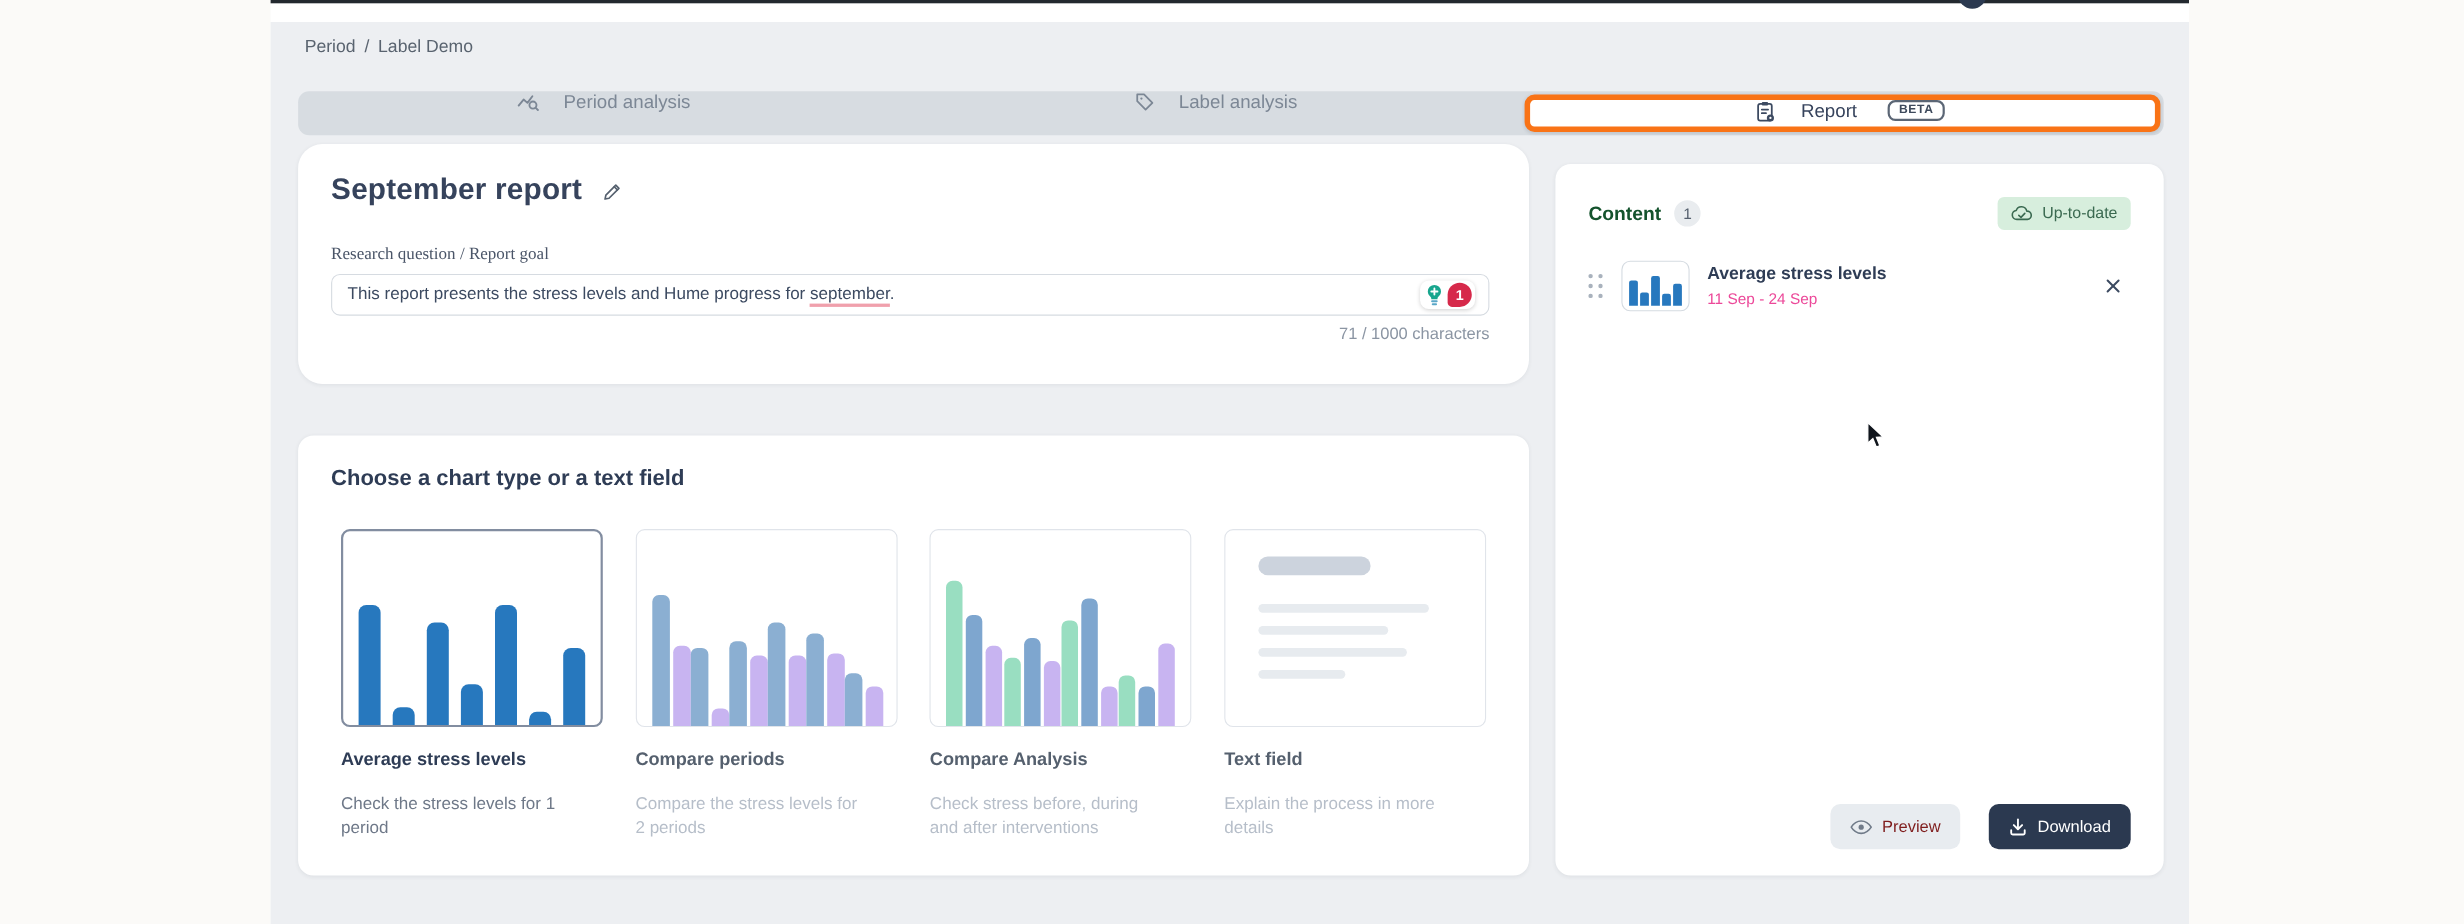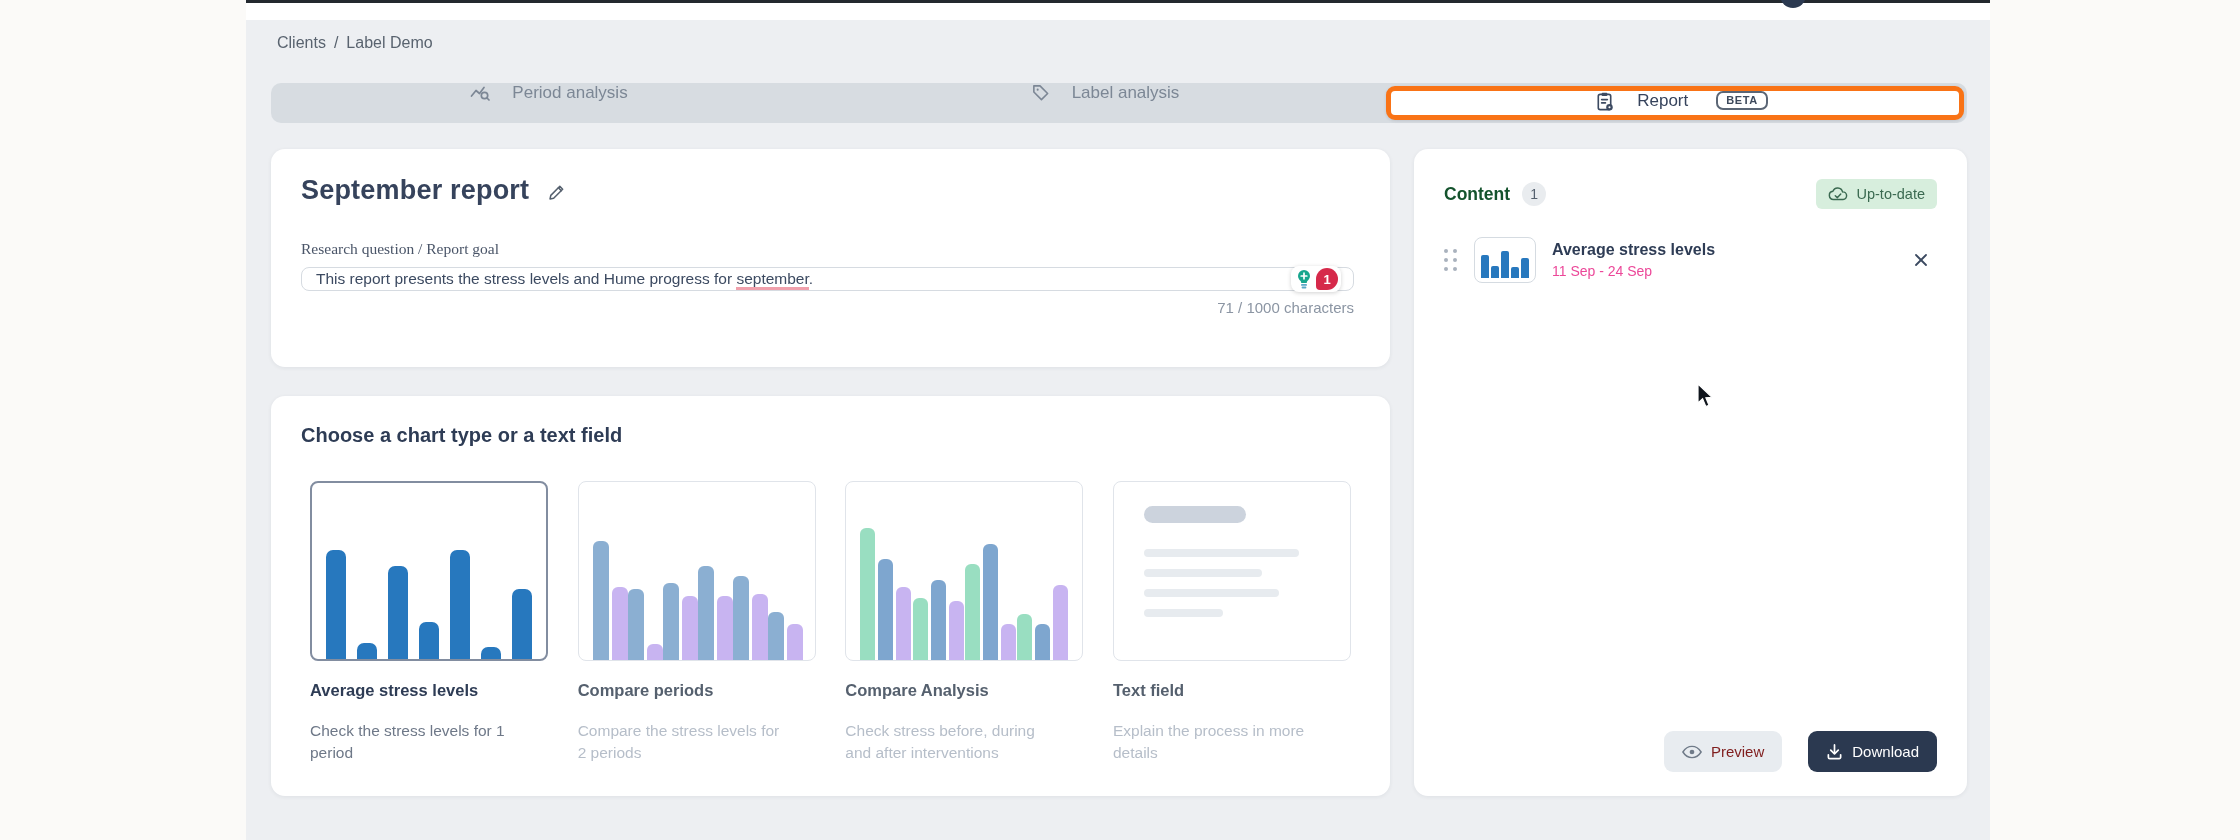--- a/index.html
+++ b/index.html
@@ -34,31 +34,31 @@
   .tab .ticon { display: inline-flex; }
   .beta-badge {
     border: 2px solid #5b6675; border-radius: 7px; padding: 1px 8px 2px 8px;
     font-size: 11px; font-weight: 700; letter-spacing: .6px; color: #3e4a5c; margin-left: 6px;
   }
 
   .card {
     position: absolute; background: #ffffff; border-radius: 14px;
     box-shadow: 0 1px 4px rgba(25,39,60,0.07);
   }
-  .card-report { left: 25px; top: 149px; width: 1119px; height: 218px; padding: 26px 34px 0 30px; }
+  .card-report { left: 25px; top: 131px; width: 1119px; height: 218px; padding: 26px 34px 0 30px; border-radius: 22px; }
   .card-chooser { left: 25px; top: 396px; width: 1119px; height: 400px; padding: 28px 0 0 0; }
   .panel { left: 1168px; top: 149px; width: 553px; height: 647px; padding: 30px; }
 
   .report-title-row { display: flex; align-items: center; gap: 18px; }
   .report-title { font-size: 27px; font-weight: 700; color: #36435c; letter-spacing: .2px; }
   .pencil-btn { display: inline-flex; cursor: pointer; margin-top: 4px; }
 
   .question-label { margin-top: 34px; font-size: 15.5px; color: #4a5568; font-family: Liberation Serif, serif; }
   .question-input {
-    margin-top: 9px; position: relative; height: 24px; width: 1053px;
+    margin-top: 9px; position: relative; height: 38px; width: 1053px;
     border: 1px solid #d6dbe1; border-radius: 8px; background: #fff;
     display: flex; align-items: center; padding: 0 120px 0 14px;
     font-size: 15.5px; color: #3c4a61; white-space: nowrap;
   }
   .misspelled { border-bottom: 3px solid #f0a0ac; }
   .grammar-widget {
     position: absolute; right: 12px; top: 50%; transform: translateY(-50%);
     display: flex; align-items: center; gap: 2px;
     background: #fff; border-radius: 8px; padding: 2px 3px;
     box-shadow: 0 1px 4px rgba(0,0,0,0.18);
@@ -129,21 +129,21 @@
 </style>
 </head>
 <body>
 
 <div class="app">
   <div class="top-line"></div>
   <div class="avatar-bump"></div>
   <div class="app-bg"></div>
 
   <div class="breadcrumb">
-    <span class="crumb">Clients</span>
+    <span class="crumb">Period</span>
     <span>/</span>
     <span class="crumb">Label Demo</span>
   </div>
 
   <div class="tab-bar">
     <div class="tab">
       <span class="ticon">
         <svg width="20" height="20" viewBox="0 0 20 20" fill="none" stroke="#7c8795" stroke-width="1.7" stroke-linecap="round" stroke-linejoin="round">
           <polyline points="1.5,13 6,7.5 9.5,10.5 14,4.5"></polyline>
           <circle cx="14.5" cy="12.5" r="3.2"></circle>

